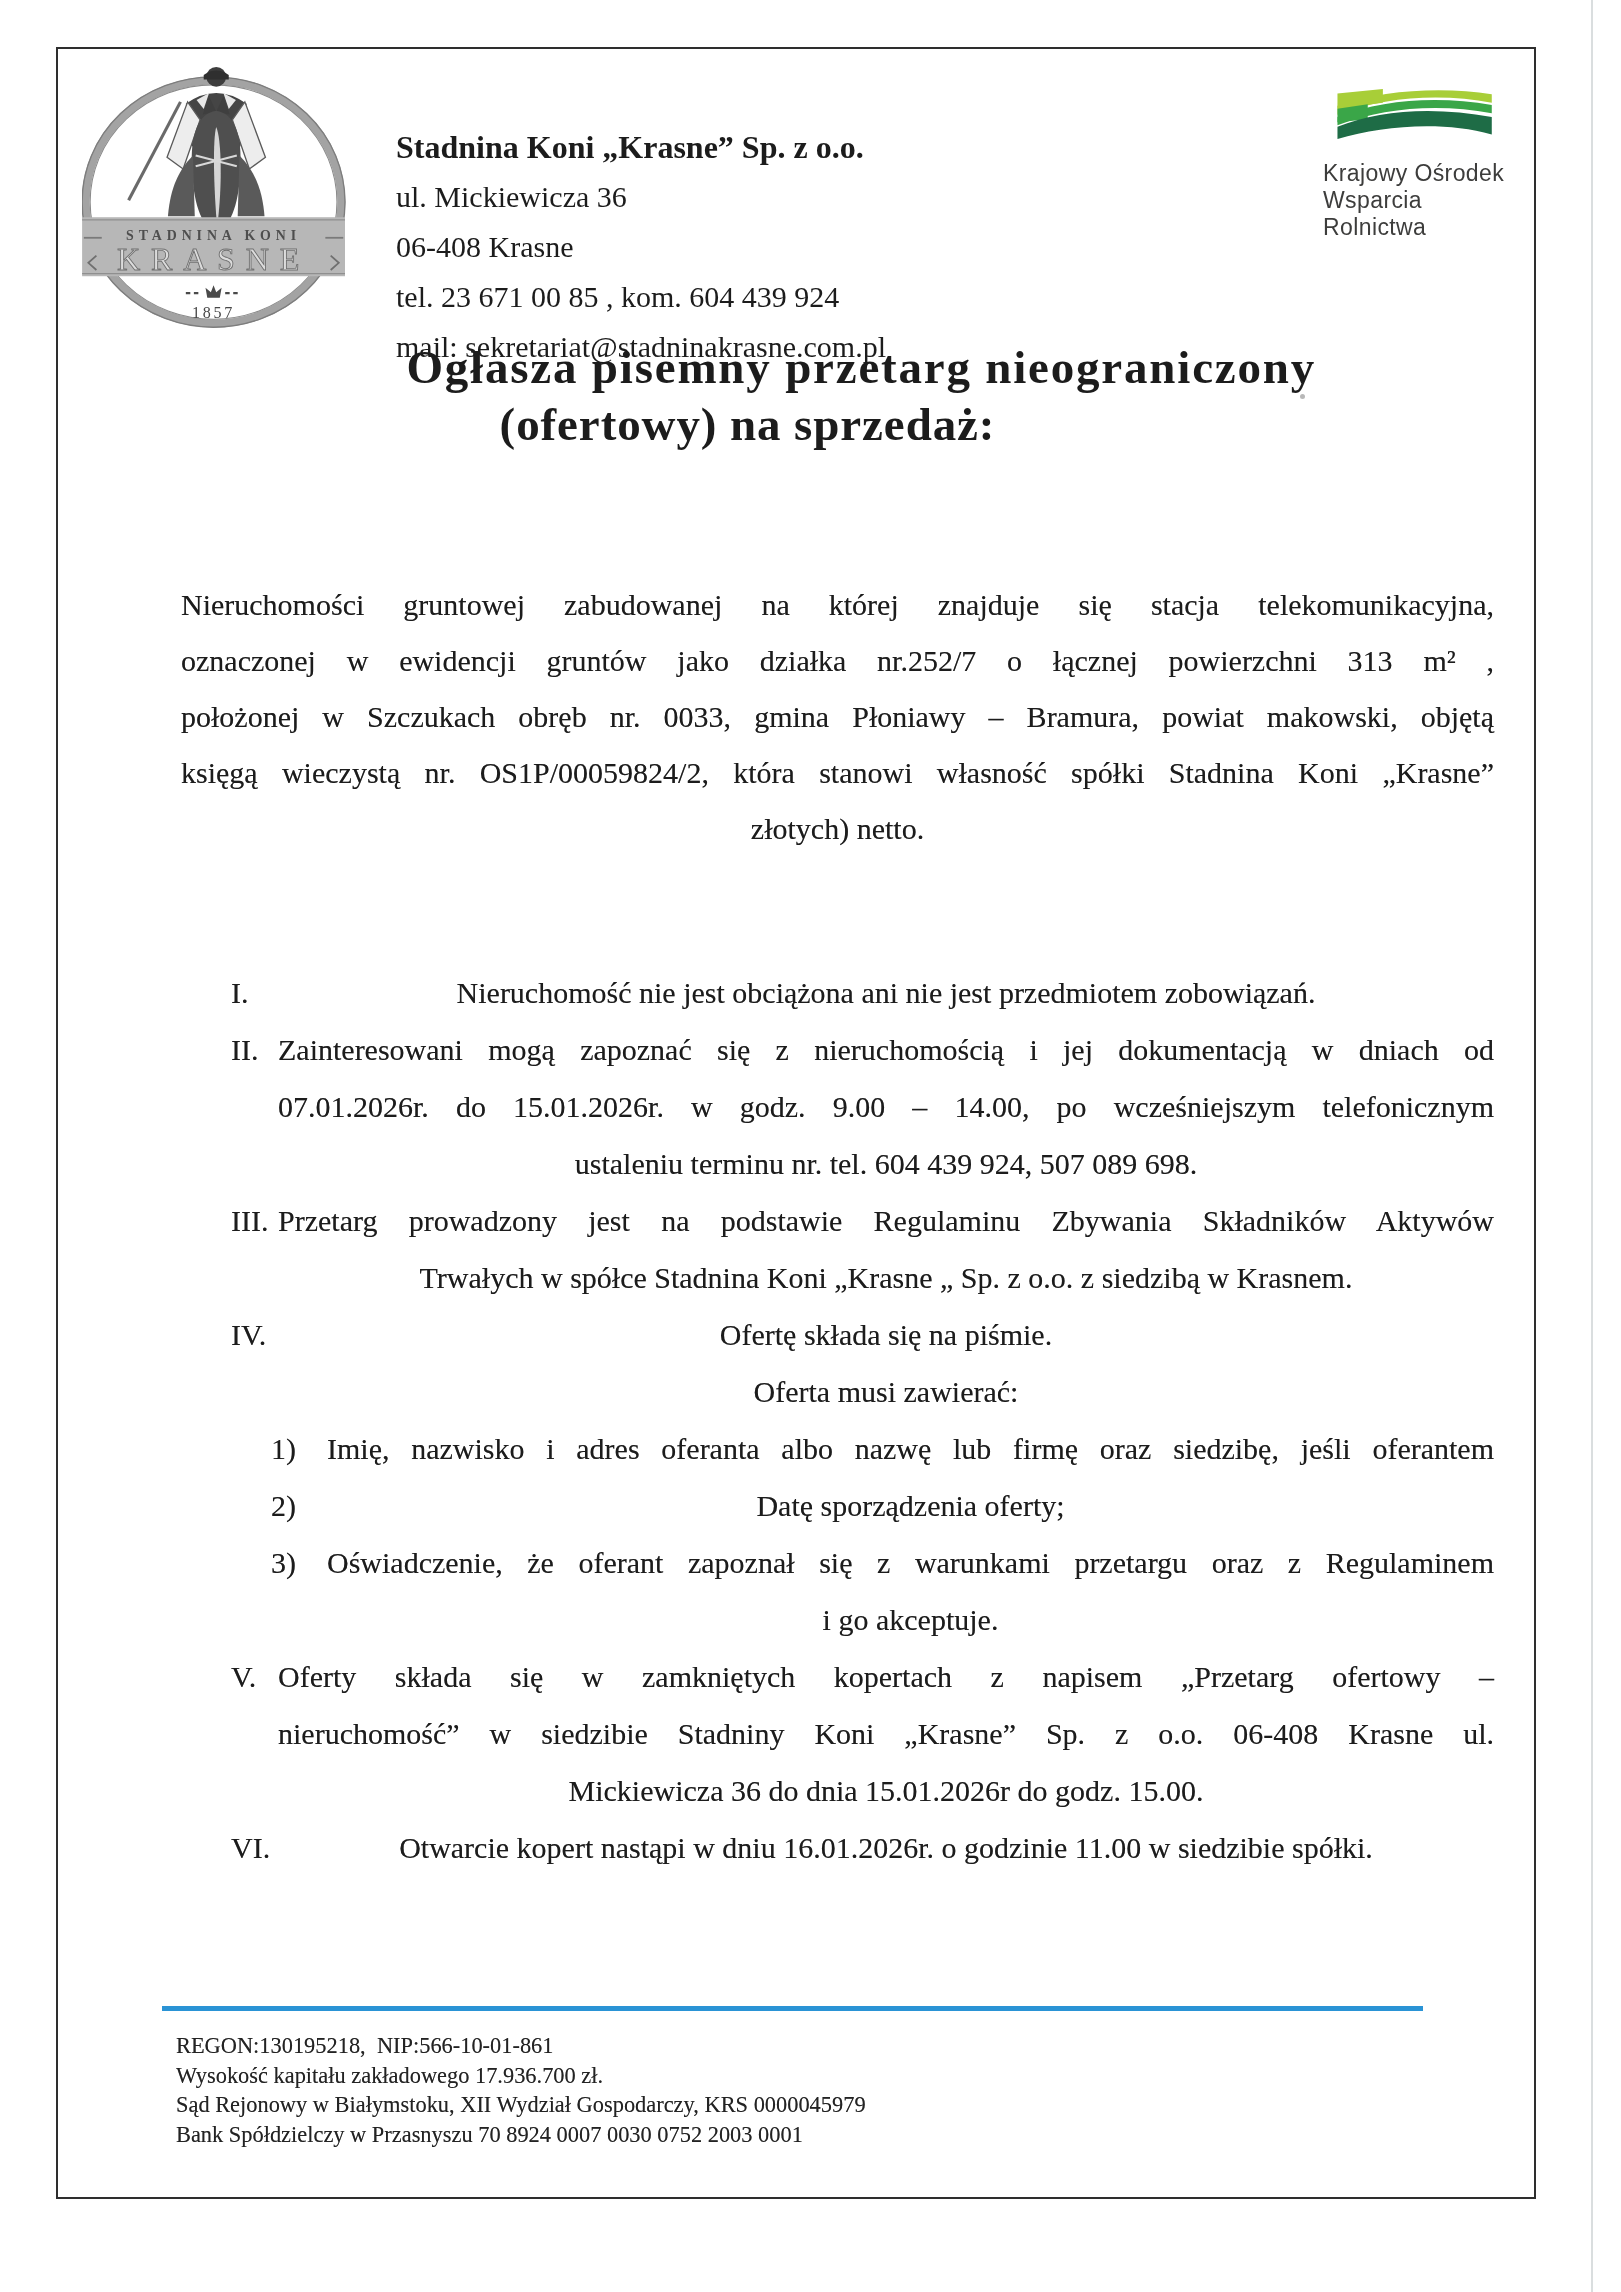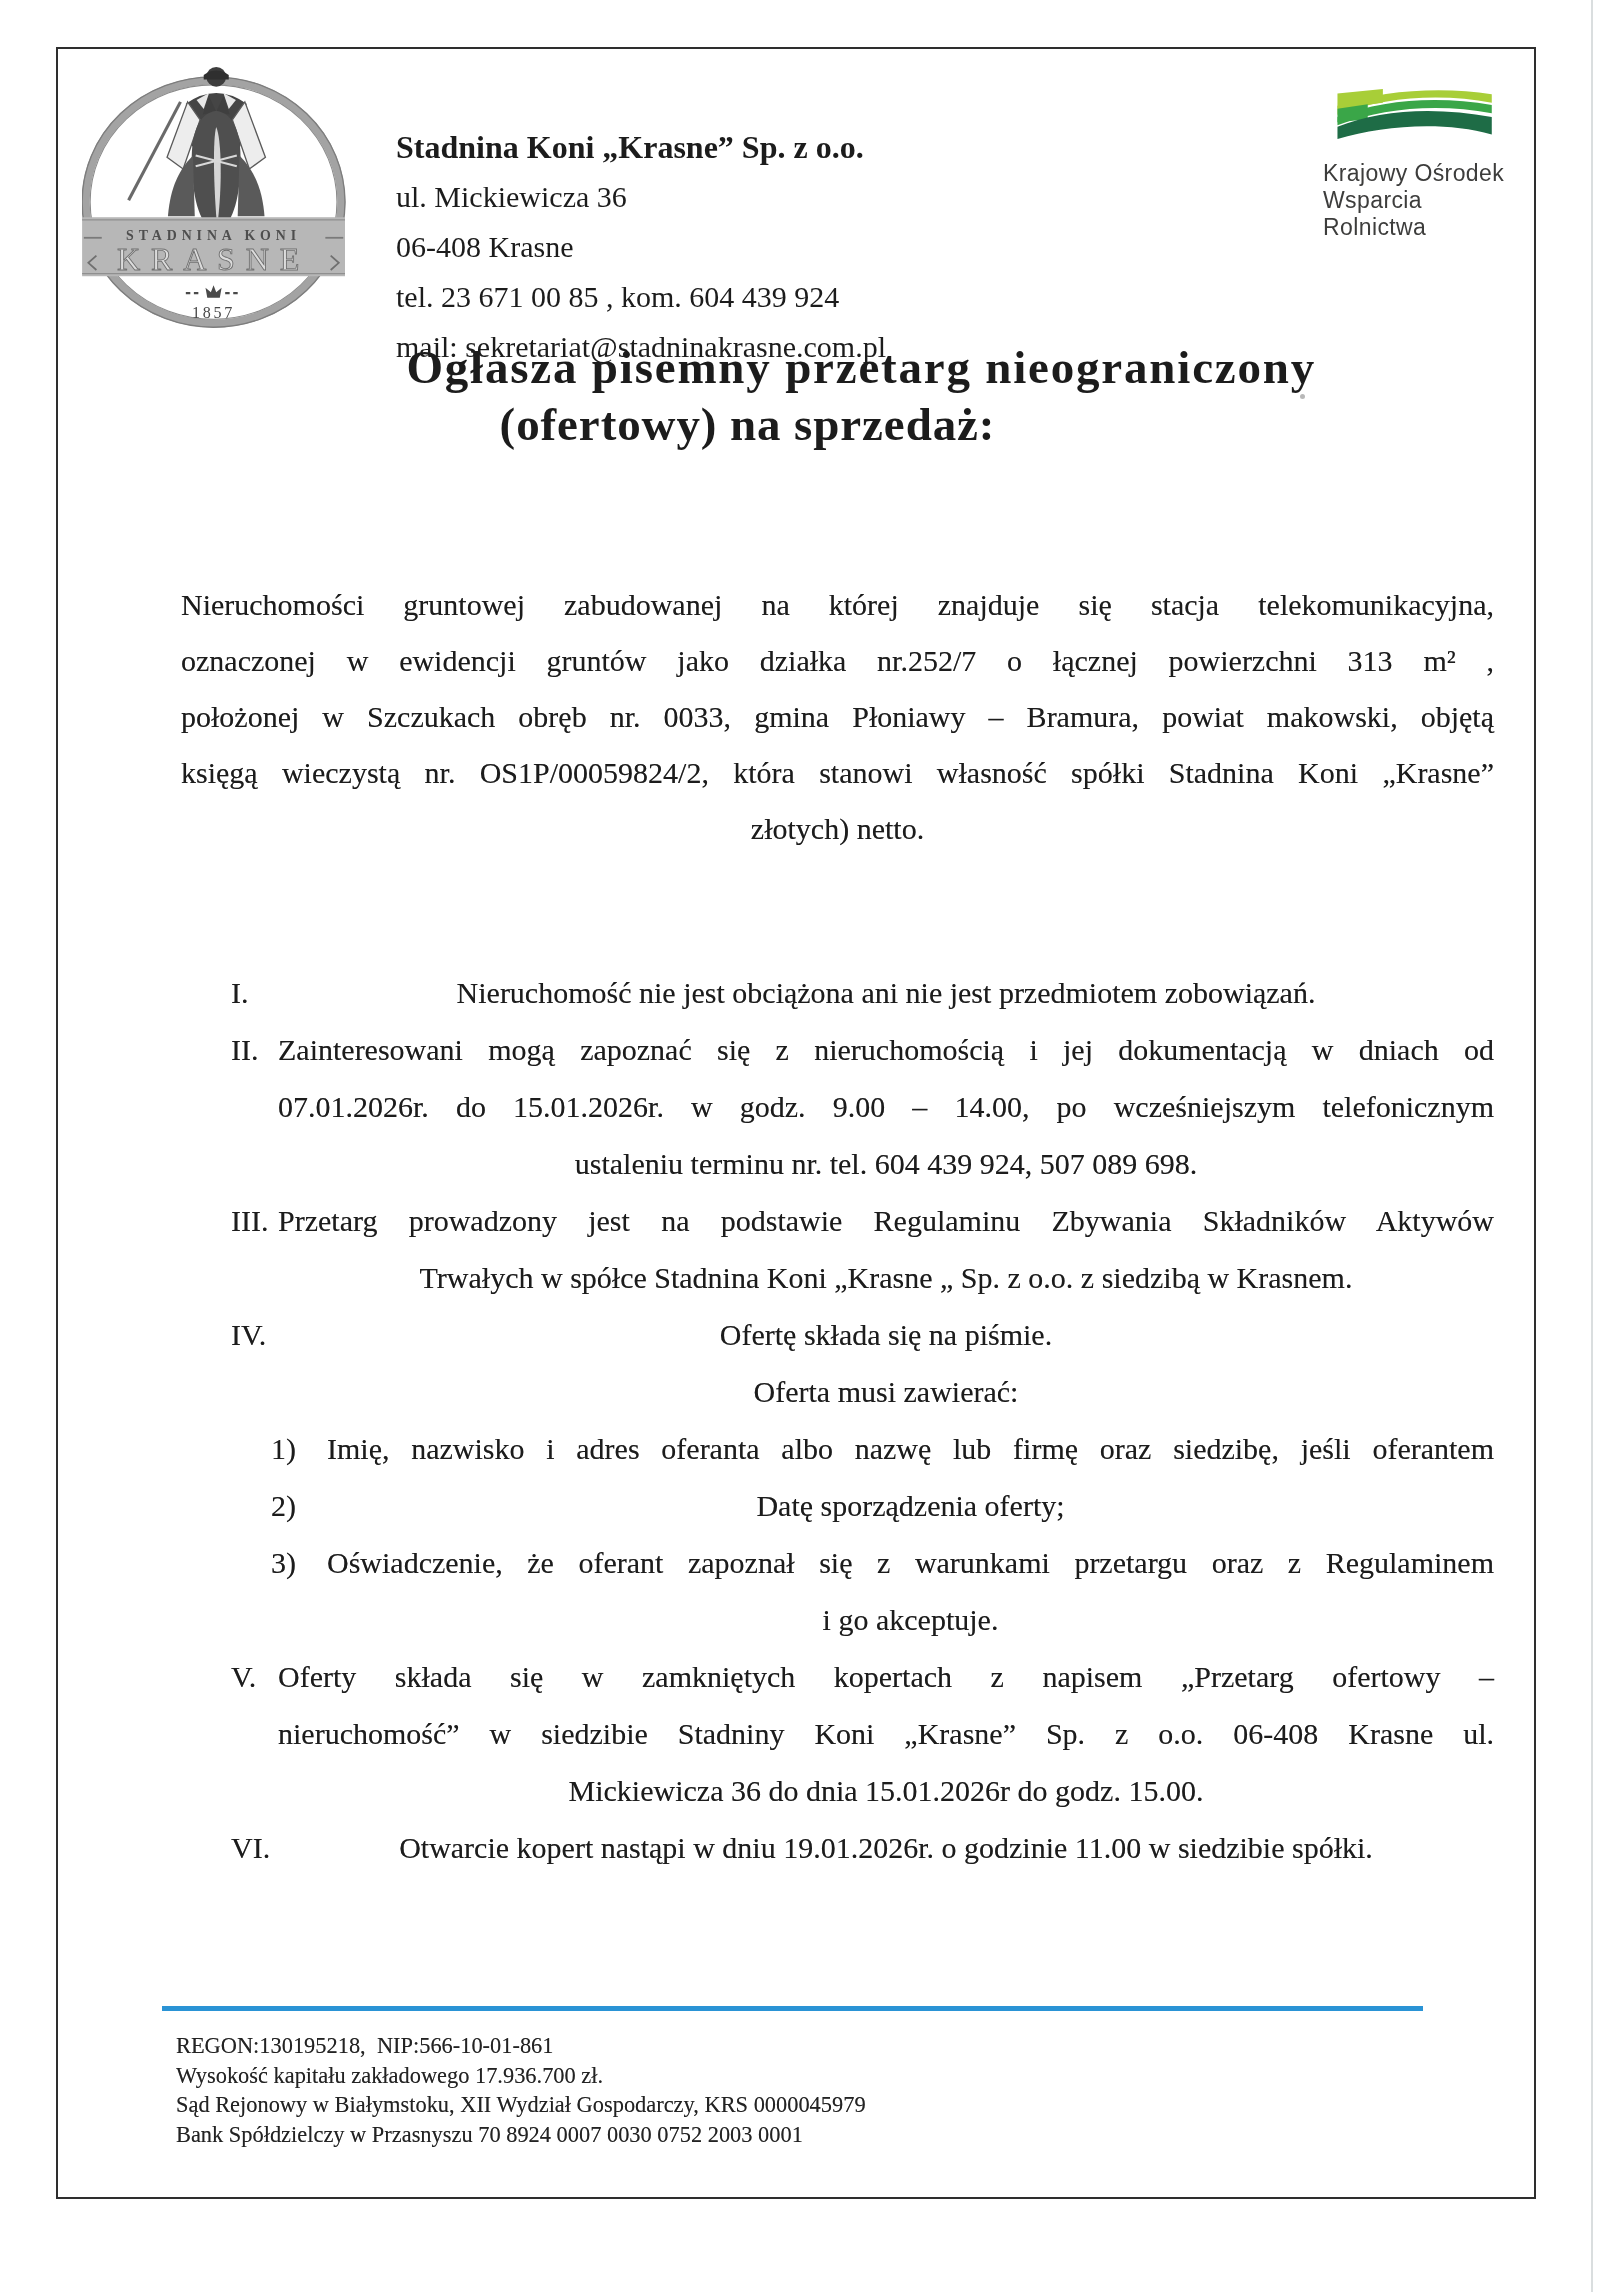--- a/index.html
+++ b/index.html
@@ -188,21 +188,21 @@
         <div class="tmark">V.</div>
         <div>
           <div class="tline just">Oferty składa się w zamkniętych kopertach z napisem „Przetarg ofertowy –</div>
           <div class="tline just">nieruchomość” w siedzibie Stadniny Koni „Krasne” Sp. z o.o.  06-408 Krasne ul.</div>
           <div class="tline">Mickiewicza 36 do dnia 15.01.2026r do godz. 15.00.</div>
         </div>
       </div>
       <div class="trow">
         <div class="tmark">VI.</div>
         <div>
-          <div class="tline">Otwarcie kopert nastąpi w dniu 19.01.2026r. o godzinie 11.00 w siedzibie spółki.</div>
+          <div class="tline">Otwarcie kopert nastąpi w dniu 16.01.2026r. o godzinie 11.00 w siedzibie spółki.</div>
         </div>
       </div>
     </div>
 
   <div class="footer-rule"></div>
   <div class="footer">
       <div class="fline">REGON:130195218,&nbsp; NIP:566-10-01-861</div>
       <div class="fline">Wysokość kapitału zakładowego 17.936.700 zł.</div>
       <div class="fline">Sąd Rejonowy w Białymstoku, XII Wydział Gospodarczy, KRS 0000045979</div>
       <div class="fline">Bank Spółdzielczy w Przasnyszu 70 8924 0007 0030 0752 2003 0001</div>

